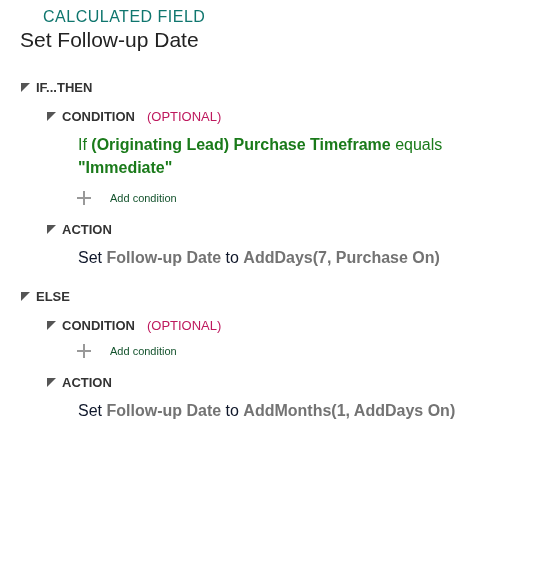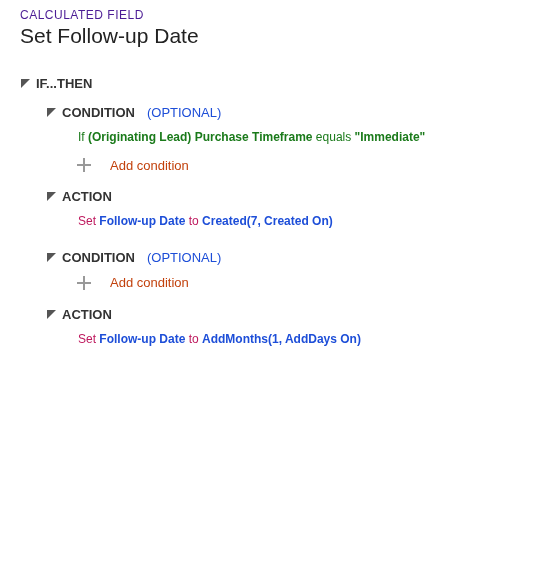--- a/index.html
+++ b/index.html
@@ -5,24 +5,25 @@
   * { box-sizing: border-box; margin: 0; padding: 0; }
   body {
     font-family: "Segoe UI", Arial, sans-serif;
     background: #fff;
     width: 533px;
     height: 562px;
     padding: 8px 20px;
     color: #333;
   }
   .overline {
-    font-size: 12px;
+    font-size: 16px;
     letter-spacing: 0.5px;
-    color: #4c1d95;
+    color: #0f766e;
     margin-bottom: 2px;
+    margin-left: 23px;
   }
   .title {
     font-size: 21px;
     font-weight: 300;
     color: #222;
     margin-bottom: 24px;
   }
   .node {
     margin-top: 6px;
   }
@@ -41,57 +42,57 @@
     cursor: pointer;
   }
   .caret svg { display: block; }
   .label {
     font-size: 13px;
     font-weight: 700;
     color: #333;
   }
   .suffix {
     font-size: 13px;
-    color: #1d4ed8;
+    color: #be185d;
     font-weight: 400;
     margin-left: 6px;
   }
   .children {
     margin-left: 26px;
   }
   .children .children {
     margin-left: 24px;
   }
   .expr-line {
-    font-size: 12px;
+    font-size: 16px;
     padding: 5px 0 5px 8px;
     line-height: 1.45;
   }
   .txt-plain { color: #1a7a1a; }
   .txt-bold { color: #1a7a1a; font-weight: 700; }
-  .act-plain { color: #be185d; }
-  .act-bold { color: #1d4ed8; font-weight: 700; }
+  .act-plain { color: #0f172a; }
+  .act-bold { color: #737373; font-weight: 700; }
   .add-row {
     display: flex;
     align-items: center;
     gap: 18px;
     padding: 6px 0 6px 6px;
     cursor: pointer;
   }
   .plus-icon {
     width: 16px;
     height: 16px;
     color: #999;
     display: inline-flex;
     align-items: center;
     justify-content: center;
   }
   .add-text {
-    font-size: 13px;
-    color: #c2410c;
+    font-size: 11px;
+    color: #14532d;
   }
 </style>
 </head>
 <body>
 
 <div class="overline">CALCULATED FIELD</div>
 <div class="title">Set Follow-up Date</div>
 
 <div class="node">
   <div class="node-header">
@@ -133,29 +134,37 @@
       <div class="node-header">
         <span class="caret">
           <svg width="9" height="9" viewBox="0 0 10 10">
               <polygon points="0,0 10,0 0,10" fill="#555"></polygon>
             </svg>
         </span>
         <span class="label">ACTION</span>
       </div>
       <div class="children">
         <div class="expr-line">
-          <span class="act-plain">Set </span><span class="act-bold">Follow-up Date</span><span class="act-plain"> to </span><span class="act-bold">Created(7, Created On)</span>
+          <span class="act-plain">Set </span><span class="act-bold">Follow-up Date</span><span class="act-plain"> to </span><span class="act-bold">AddDays(7, Purchase On)</span>
         </div>
       </div>
     </div>
 
   </div>
 </div>
 
 <div class="node" style="margin-top:10px;">
+  <div class="node-header">
+    <span class="caret">
+      <svg width="9" height="9" viewBox="0 0 10 10">
+          <polygon points="0,0 10,0 0,10" fill="#555"></polygon>
+        </svg>
+    </span>
+    <span class="label">ELSE</span>
+  </div>
   <div class="children">
 
     <div class="node">
       <div class="node-header">
         <span class="caret">
           <svg width="9" height="9" viewBox="0 0 10 10">
               <polygon points="0,0 10,0 0,10" fill="#555"></polygon>
             </svg>
         </span>
         <span class="label">CONDITION</span>

